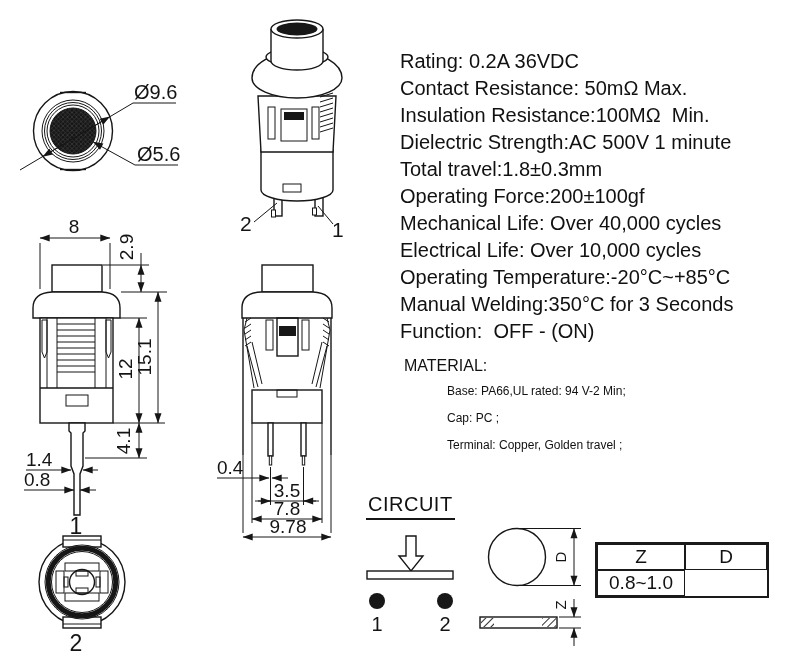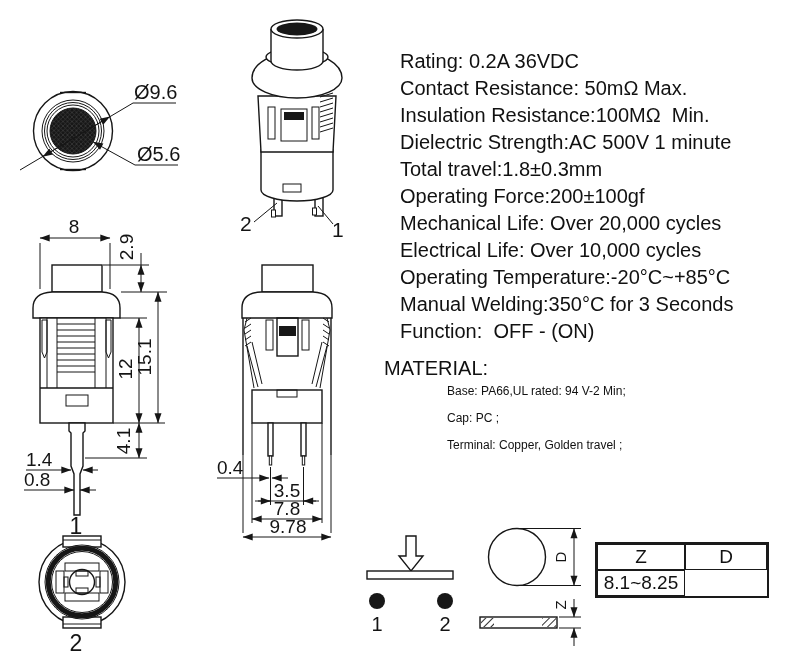--- a/index.html
+++ b/index.html
@@ -11,21 +11,21 @@
   .ln   { stroke:#161616; stroke-width:1.4; fill:none; }
   .thin { stroke:#161616; stroke-width:1;   fill:none; }
   .wf   { fill:#ffffff; }
   .dk   { fill:#171717; stroke:none; }
   .dimt { font-size:19px; }
   .lbl  { font-size:21px; }
   .big  { font-size:23px; }
   .dia  { font-size:20px; }
   .spec-line { position:absolute; left:400px; font-size:20px; white-space:pre; line-height:22px; }
   .mat-line  { position:absolute; left:447px; font-size:12px; white-space:pre; }
-  .mat-title { position:absolute; left:384px; font-size:20px; }
+  .mat-title { position:absolute; left:404px; font-size:16px; }
   .sec-title {
     position:absolute; font-size:20px; letter-spacing:.5px;
     border-bottom:2px solid #161616; padding:0 2px 2px 2px;
   }
   .ct {
     position:absolute; left:595px; top:542px;
     display:grid; grid-template-columns:88px 82px; grid-auto-rows:26px;
     border:2px solid #1a1a1a; background:#fff;
   }
   .ct > div {
@@ -271,34 +271,35 @@
     </g>
   </svg>
 
   <div>
     <div class="spec-line" style="top:50px">Rating: 0.2A 36VDC</div>
     <div class="spec-line" style="top:77px">Contact Resistance: 50mΩ Max.</div>
     <div class="spec-line" style="top:104px">Insulation Resistance:100MΩ  Min.</div>
     <div class="spec-line" style="top:131px">Dielectric Strength:AC 500V 1 minute</div>
     <div class="spec-line" style="top:158px">Total travel:1.8±0.3mm</div>
     <div class="spec-line" style="top:185px">Operating Force:200±100gf</div>
-    <div class="spec-line" style="top:212px">Mechanical Life: Over 20,000 cycles</div>
+    <div class="spec-line" style="top:212px">Mechanical Life: Over 40,000 cycles</div>
     <div class="spec-line" style="top:239px">Electrical Life: Over 10,000 cycles</div>
     <div class="spec-line" style="top:266px">Operating Temperature:-20°C~+85°C</div>
     <div class="spec-line" style="top:293px">Manual Welding:350°C for 3 Seconds</div>
     <div class="spec-line" style="top:320px">Function:  OFF - (ON)</div>
   </div>
 
   <div>
     <div class="mat-title" style="top:357px">MATERIAL:</div>
     <div class="mat-line" style="top:384px">Base: PA66,UL rated: 94 V-2 Min;</div>
     <div class="mat-line" style="top:411px">Cap: PC ;</div>
     <div class="mat-line" style="top:438px">Terminal: Copper, Golden travel ;</div>
   </div>
 
+  <div class="sec-title" style="left:366px; top:493px">CIRCUIT</div>
 
   <div class="ct">
     <div>Z</div>
     <div>D</div>
-    <div>8.1~8.25</div>
+    <div>0.8~1.0</div>
   </div>
 
 </div>
 
 </body></html>

